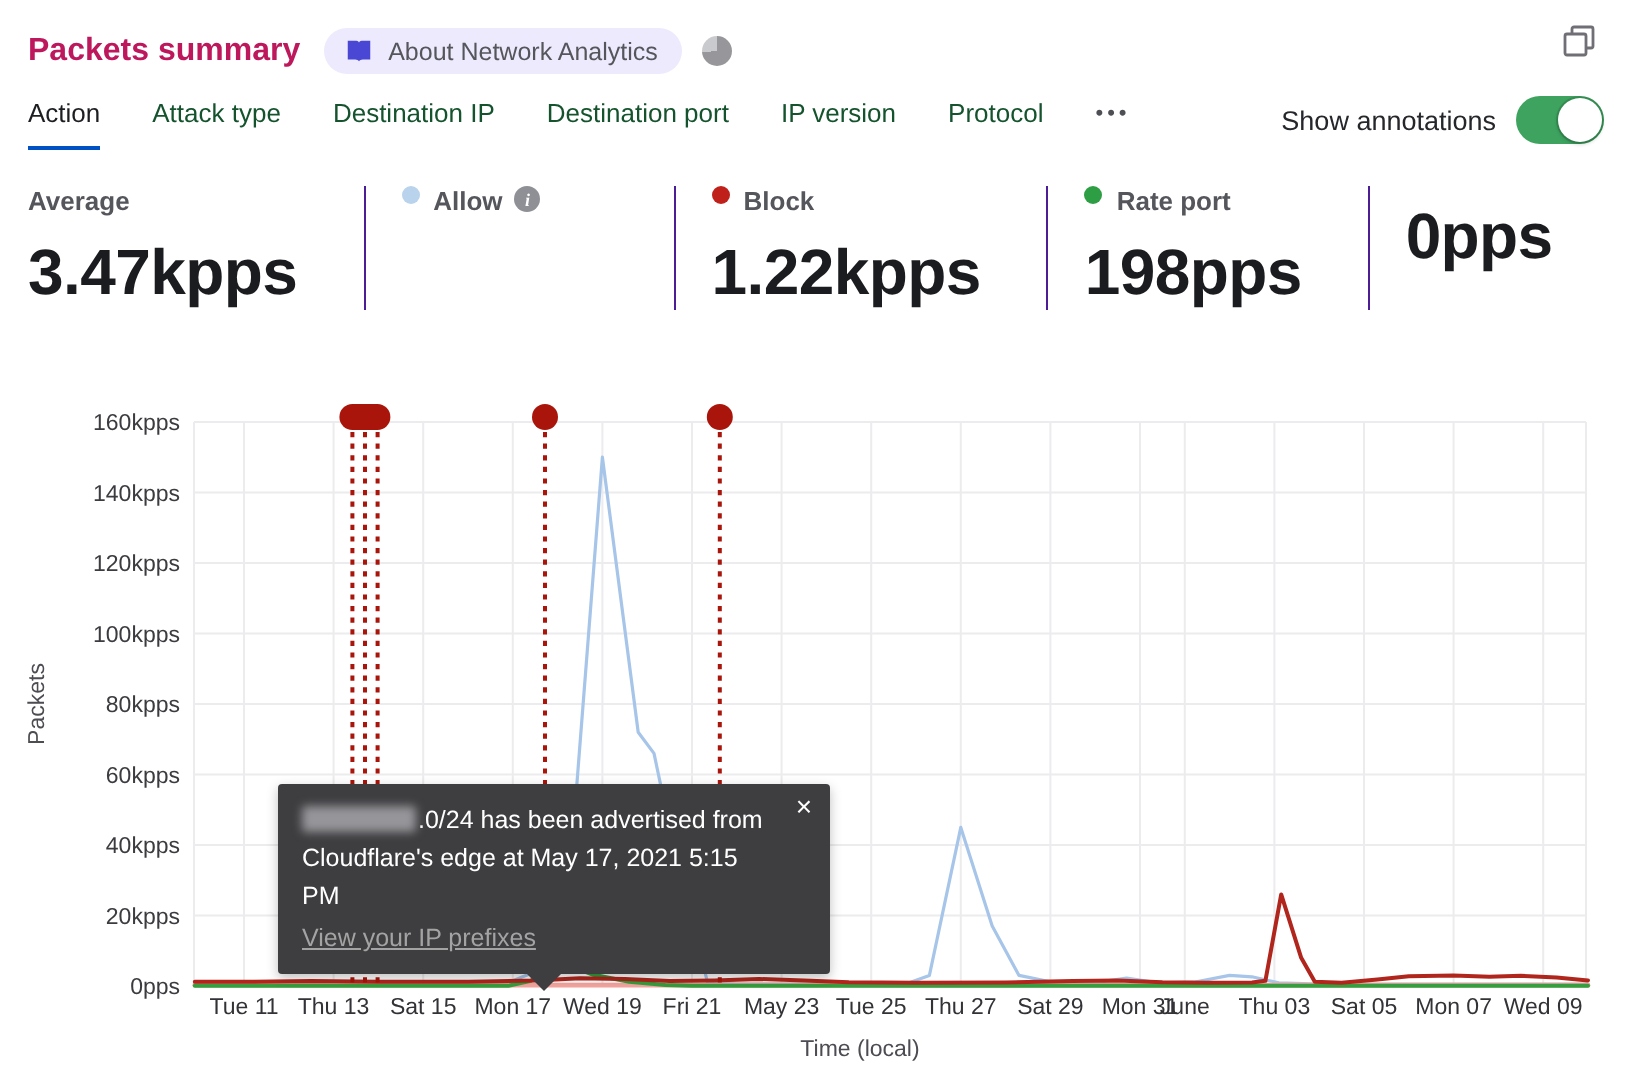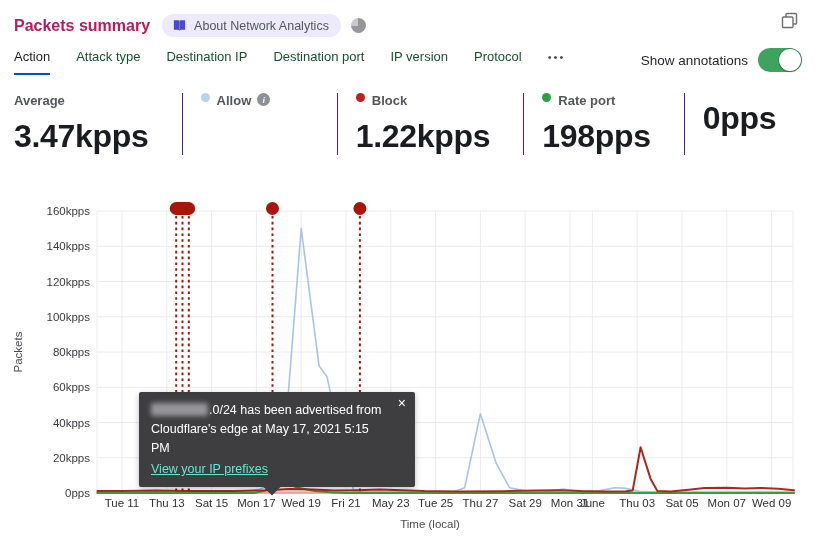--- a/index.html
+++ b/index.html
@@ -43,21 +43,21 @@
   #chart svg text{font-family:"Liberation Sans","DejaVu Sans",sans-serif;}
 
   
   .tooltip{position:absolute;left:139px;top:392px;width:276px;background:#3e3e41;color:#fff;
            border-radius:2px;padding:9px 26px 8px 12px;font-size:12.5px;line-height:1.52;z-index:5;
            box-shadow:0 2px 6px rgba(0,0,0,.25);}
   .tooltip .caret{position:absolute;left:127px;bottom:-6px;width:12px;height:12px;background:#3e3e41;transform:rotate(45deg);}
   .tooltip .close{position:absolute;top:4px;right:9px;font-size:14px;color:#fff;cursor:pointer;line-height:1;}
   .redacted{display:inline-block;width:57px;height:13px;border-radius:2px;background:#96969a;
             filter:blur(2.5px);vertical-align:-2px;margin-right:1px;}
-  .tip-link{display:inline-block;color:#5eead4;text-decoration:underline;margin-top:2px;cursor:pointer;}
+  .tip-link{display:inline-block;color:#a3a3a3;text-decoration:underline;margin-top:2px;cursor:pointer;}
 </style>
 </head>
 <body>
 
 <div id="page">
 
   <div class="hdr">
     <span class="title">Packets summary</span>
     <span class="badge">
       <svg width="15" height="15" viewBox="0 0 16 16">

